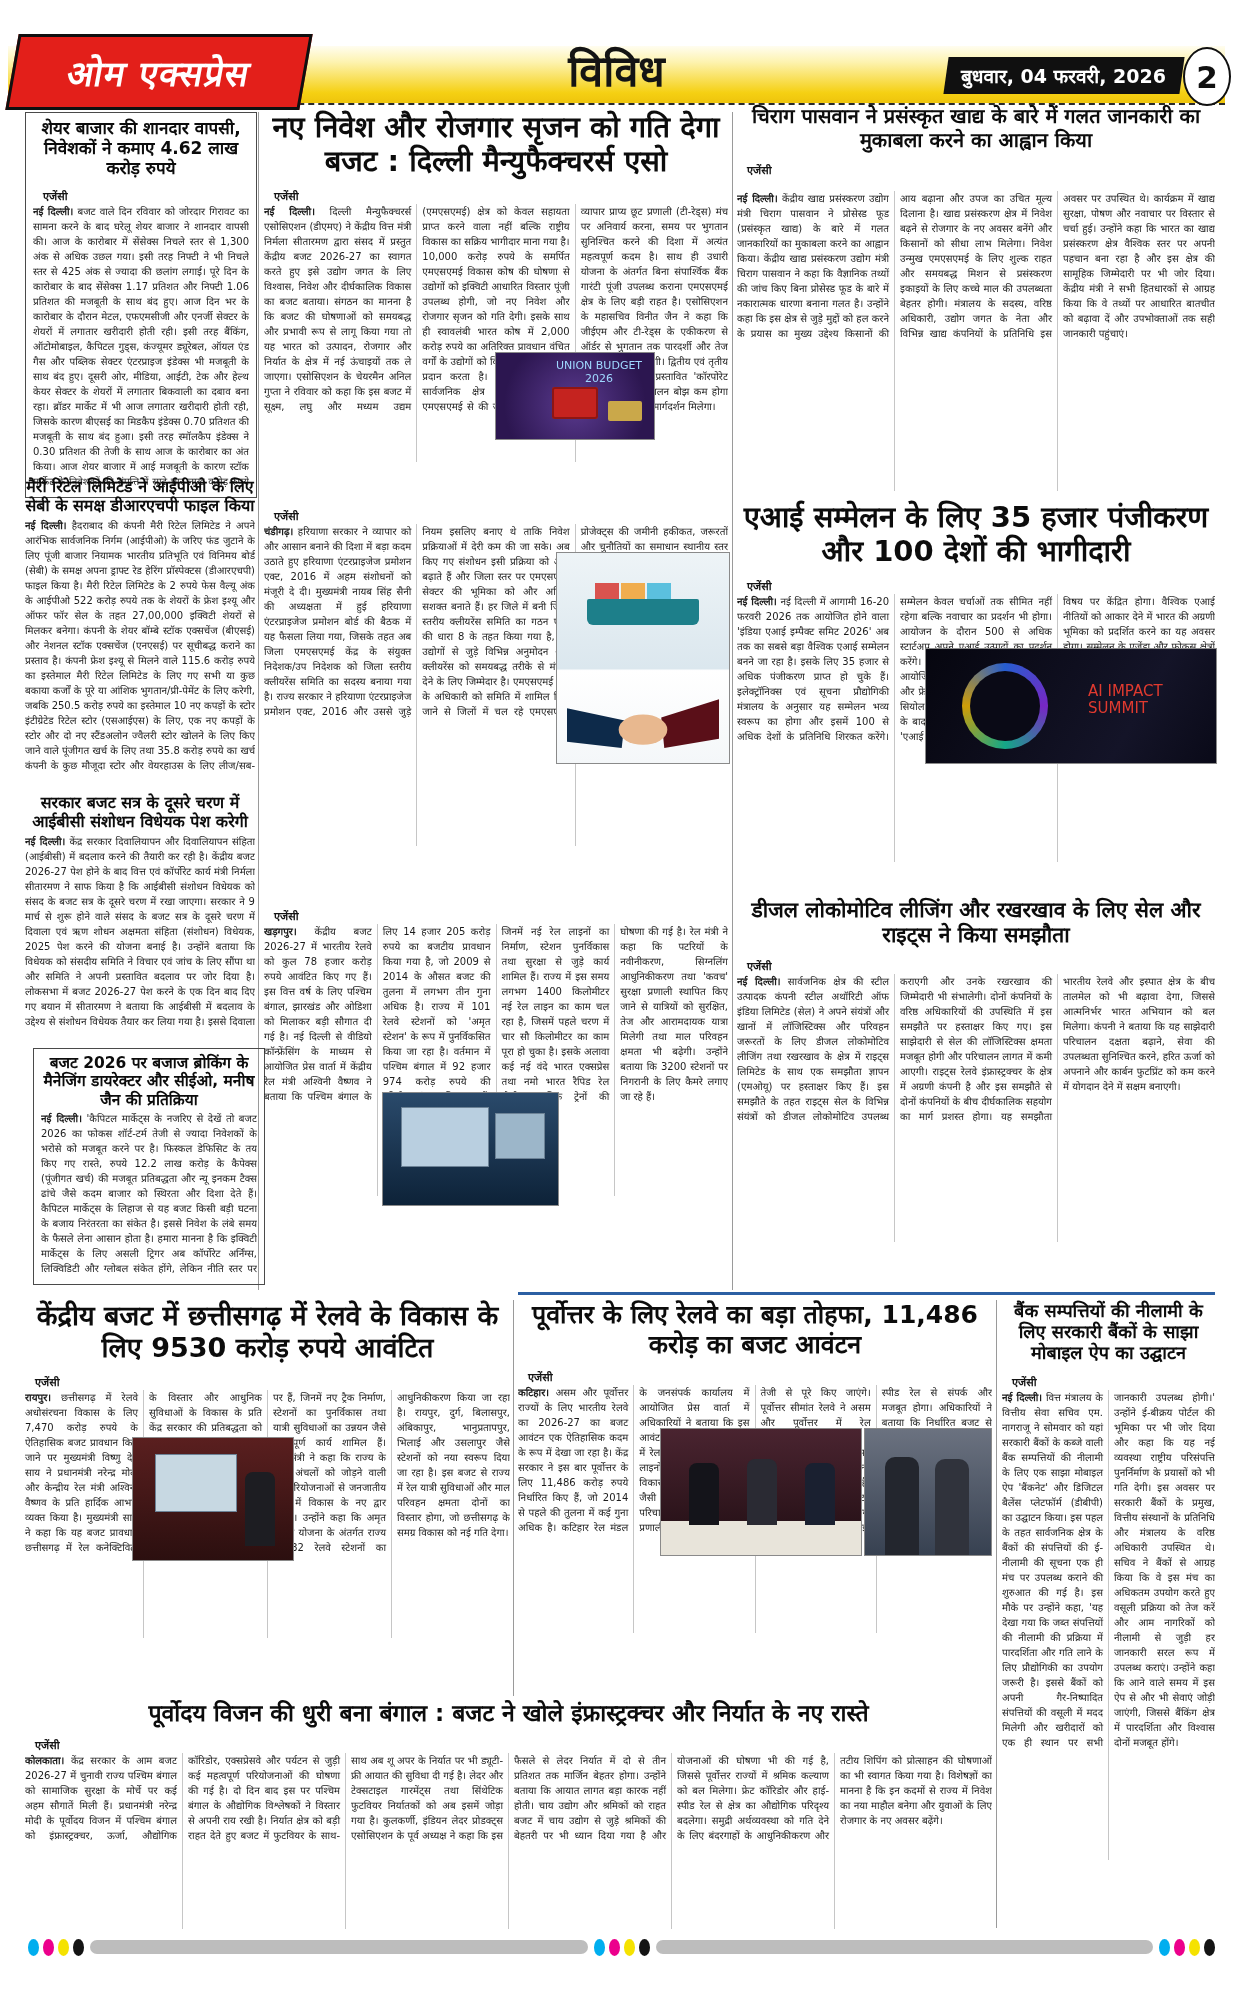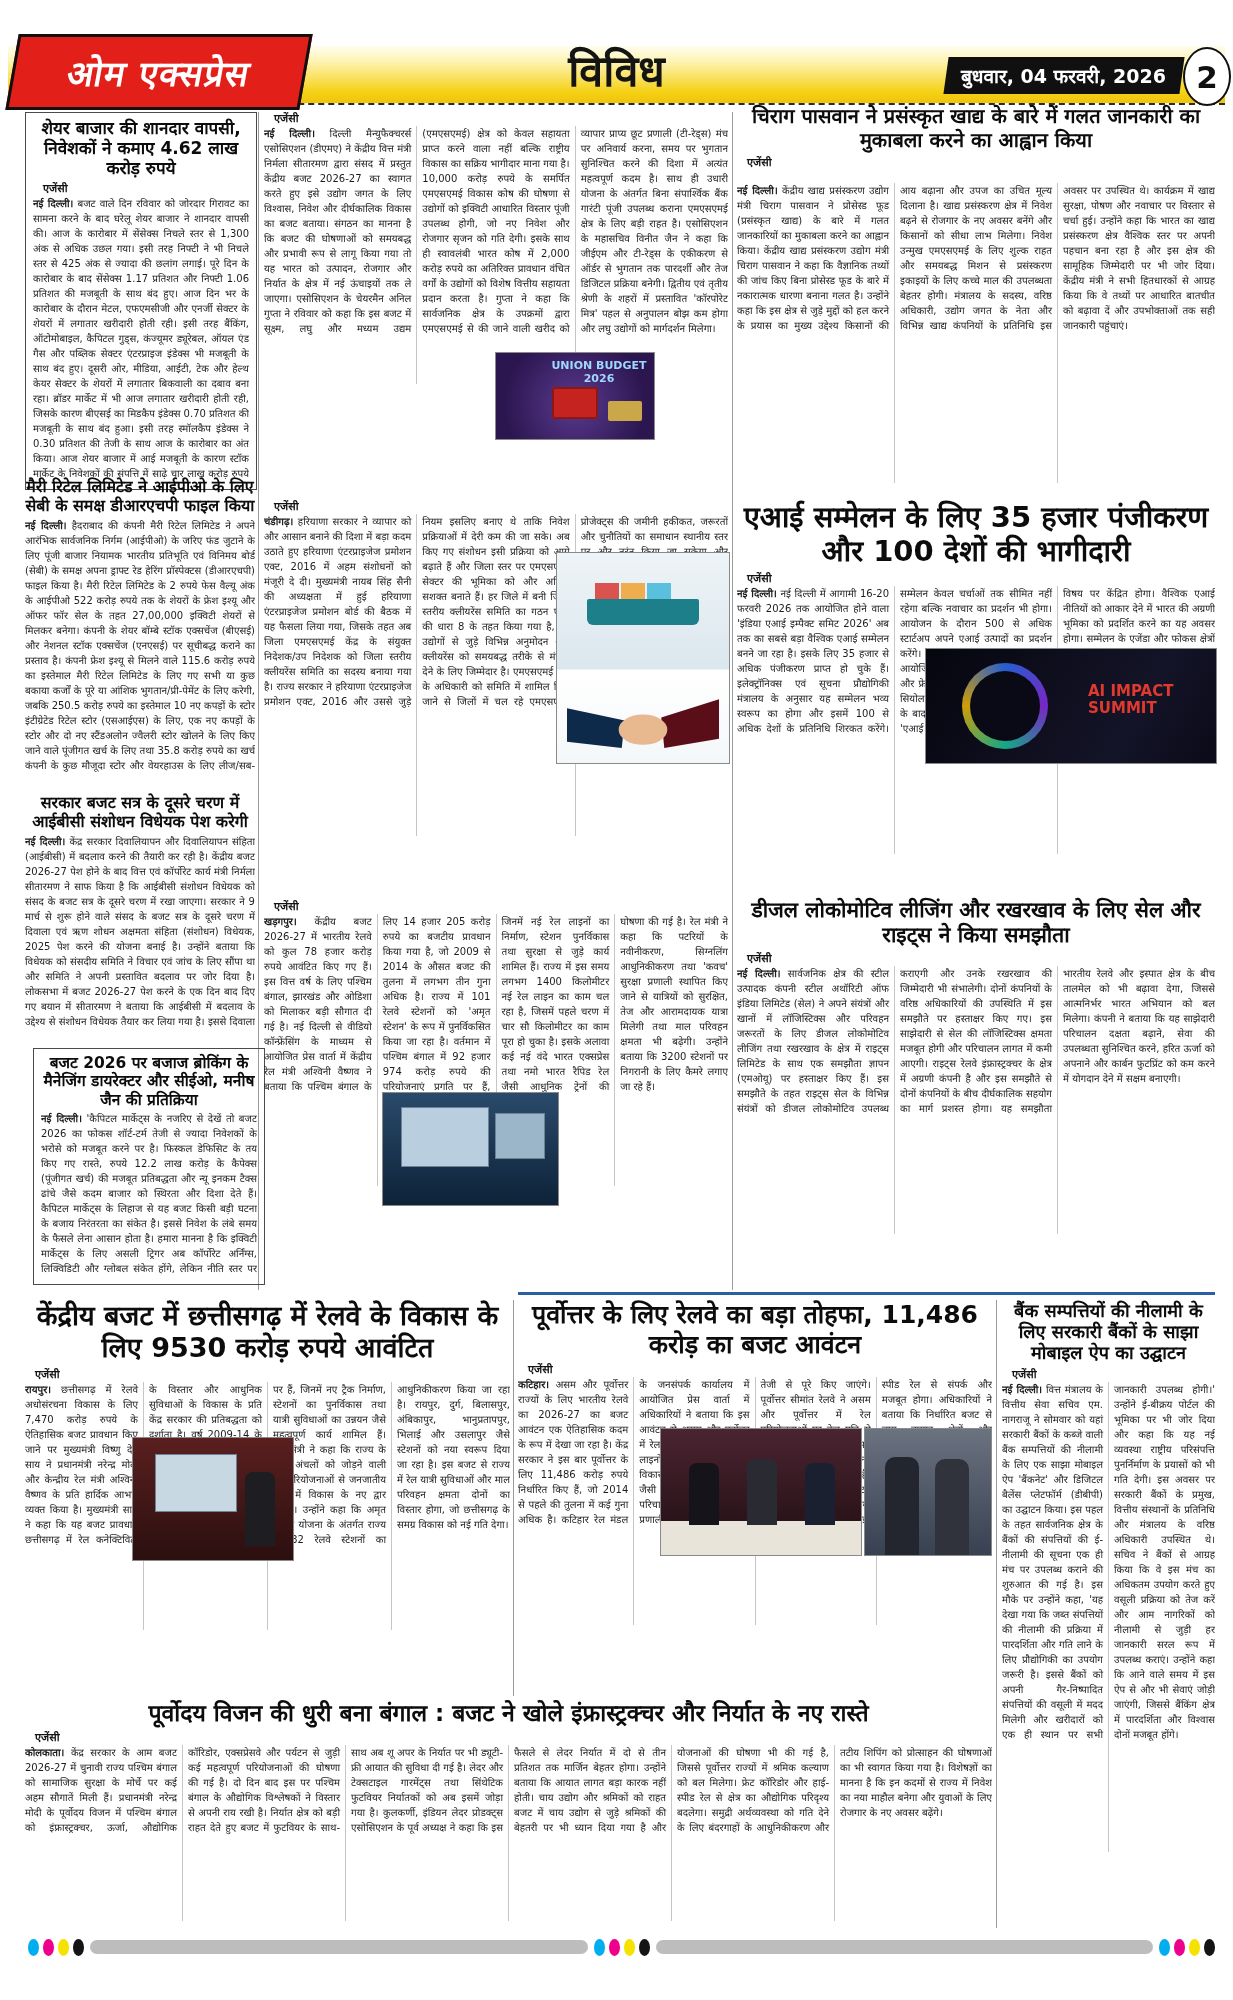--- a/index.html
+++ b/index.html
@@ -19,28 +19,28 @@
   .date-box span{color:#fff;font-weight:bold;font-size:19px;transform:skewX(8deg);}
   .page-circle{position:absolute;left:1183px;top:47px;width:44px;height:55px;background:#fff;
         border:2px solid #101010;border-radius:50%;display:flex;align-items:center;justify-content:center;
         font-size:31px;font-weight:bold;color:#101010;}
   
   .vr{position:absolute;width:1px;background:#9a9a9a;}
   .hr-blue{position:absolute;height:3px;background:#2b5fa3;}
   .art{position:absolute;color:#141414;}
   .boxed{border:1px solid #4a4a4a;padding:5px 7px;}
   .hl{font-weight:bold;text-align:center;color:#0c0c0c;margin:0 0 2px 0;line-height:1.18;}
-  .byl{font-weight:bold;font-size:11px;margin:0 0 1px 10px;}
+  .byl{font-weight:bold;font-size:11px;margin:10px 0 1px 10px;}
   .bd{font-size:10px;line-height:1.5;text-align:justify;color:#1c1c1c;overflow:hidden;
       column-gap:11px;column-rule:1px solid #c6c6c6;}
   .c1{column-count:1}.c2{column-count:2}.c3{column-count:3}.c4{column-count:4}.c6{column-count:6}
   .dl{font-weight:bold;}
   
   .ph{position:absolute;overflow:hidden;border:1px solid #8a8a8a;z-index:3;background:#dcdcdc;}
-  .ph .lbl{font-weight:bold;padding-left:48px;}
+  .ph .lbl{font-weight:normal;padding-left:48px;}
   .screen{position:absolute;background:#b9cfe0;border:1px solid #6c8296;}
   
   .regrow{position:absolute;left:28px;right:18px;top:1938px;height:18px;display:flex;align-items:center;gap:6px;}
   .dotgrp{display:flex;gap:4px;align-items:center;}
   .dot{width:11px;height:17px;border-radius:50%;}
   .d-c{background:#00aeef}.d-m{background:#ec008c}.d-y{background:#f5e200}.d-k{background:#141414}
   .regbar{flex:1;height:14px;background:#bdbdbd;border-radius:7px;}
 </style>
 </head>
 <body>
@@ -92,20 +92,21 @@
 
   <section class="art boxed" style="left:25px;top:1048px;width:216px;margin-left:8px;">
     <h2 class="hl" style="font-size:15.5px;">बजट 2026 पर बजाज ब्रोकिंग के मैनेजिंग डायरेक्टर और सीईओ, मनीष जैन की प्रतिक्रिया</h2>
     <div class="bd c1" style="height:168px;">
       <b class="dl">नई दिल्ली।</b>
       <span>'कैपिटल मार्केट्स के नजरिए से देखें तो बजट 2026 का फोकस शॉर्ट-टर्म तेजी से ज्यादा निवेशकों के भरोसे को मजबूत करने पर है। फिस्कल डेफिसिट के तय किए गए रास्ते, रुपये 12.2 लाख करोड़ के कैपेक्स (पूंजीगत खर्च) की मजबूत प्रतिबद्धता और न्यू इनकम टैक्स ढांचे जैसे कदम बाजार को स्थिरता और दिशा देते हैं। कैपिटल मार्केट्स के लिहाज से यह बजट किसी बड़ी घटना के बजाय निरंतरता का संकेत है। इससे निवेश के लंबे समय के फैसले लेना आसान होता है। हमारा मानना है कि इक्विटी मार्केट्स के लिए असली ट्रिगर अब कॉर्पोरेट अर्निंग्स, लिक्विडिटी और ग्लोबल संकेत होंगे, लेकिन नीति स्तर पर भरोसा बना रहेगा। निवेशकों के लिए निरंतरता और फिस्कल डिसिप्लिन कहीं ज्यादा अहम रहेंगे।</span>
     </div>
   </section>
 
   <section class="art" style="left:264px;top:110px;width:464px;">
+    <h2 class="hl" style="font-size:29px;">नए निवेश और रोजगार सृजन को गति देगा बजट : दिल्ली मैन्युफैक्चरर्स एसो</h2>
     <div class="byl">एजेंसी</div>
     <div class="bd c3" style="height:258px;">
       <b class="dl">नई दिल्ली।</b>
       <span>दिल्ली मैन्युफैक्चरर्स एसोसिएशन (डीएमए) ने केंद्रीय वित्त मंत्री निर्मला सीतारमण द्वारा संसद में प्रस्तुत केंद्रीय बजट 2026-27 का स्वागत करते हुए इसे उद्योग जगत के लिए विश्वास, निवेश और दीर्घकालिक विकास का बजट बताया। संगठन का मानना है कि बजट की घोषणाओं को समयबद्ध और प्रभावी रूप से लागू किया गया तो यह भारत को उत्पादन, रोजगार और निर्यात के क्षेत्र में नई ऊंचाइयों तक ले जाएगा। एसोसिएशन के चेयरमैन अनिल गुप्ता ने रविवार को कहा कि इस बजट में सूक्ष्म, लघु और मध्यम उद्यम (एमएसएमई) क्षेत्र को केवल सहायता प्राप्त करने वाला नहीं बल्कि राष्ट्रीय विकास का सक्रिय भागीदार माना गया है। 10,000 करोड़ रुपये के समर्पित एमएसएमई विकास कोष की घोषणा से उद्योगों को इक्विटी आधारित विस्तार पूंजी उपलब्ध होगी, जो नए निवेश और रोजगार सृजन को गति देगी। इसके साथ ही स्वावलंबी भारत कोष में 2,000 करोड़ रुपये का अतिरिक्त प्रावधान वंचित वर्गों के उद्योगों को विशेष वित्तीय सहायता प्रदान करता है। गुप्ता ने कहा कि सार्वजनिक क्षेत्र के उपक्रमों द्वारा एमएसएमई से की जाने वाली खरीद को व्यापार प्राप्य छूट प्रणाली (टी-रेड्स) मंच पर अनिवार्य करना, समय पर भुगतान सुनिश्चित करने की दिशा में अत्यंत महत्वपूर्ण कदम है। साथ ही उधारी योजना के अंतर्गत बिना संपार्श्विक बैंक गारंटी पूंजी उपलब्ध कराना एमएसएमई क्षेत्र के लिए बड़ी राहत है। एसोसिएशन के महासचिव विनीत जैन ने कहा कि जीईएम और टी-रेड्स के एकीकरण से ऑर्डर से भुगतान तक पारदर्शी और तेज डिजिटल प्रक्रिया बनेगी। द्वितीय एवं तृतीय श्रेणी के शहरों में प्रस्तावित 'कॉरपोरेट मित्र' पहल से अनुपालन बोझ कम होगा और लघु उद्योगों को मार्गदर्शन मिलेगा।</span>
     </div>
   </section>
 
   <div class="ph" style="left:495px;top:352px;width:158px;height:86px;background:radial-gradient(circle at 50% 60%,#5a3a8f,#2c1650 75%);">
     <div class="lbl" style="color:#9fd8ff;font-size:11px;text-align:center;margin-top:6px;">UNION BUDGET 2026</div>
     <div style="position:absolute;left:56px;top:34px;width:46px;height:32px;background:#c5231f;border-radius:3px;box-shadow:0 0 0 2px #8e1613 inset;"></div>

